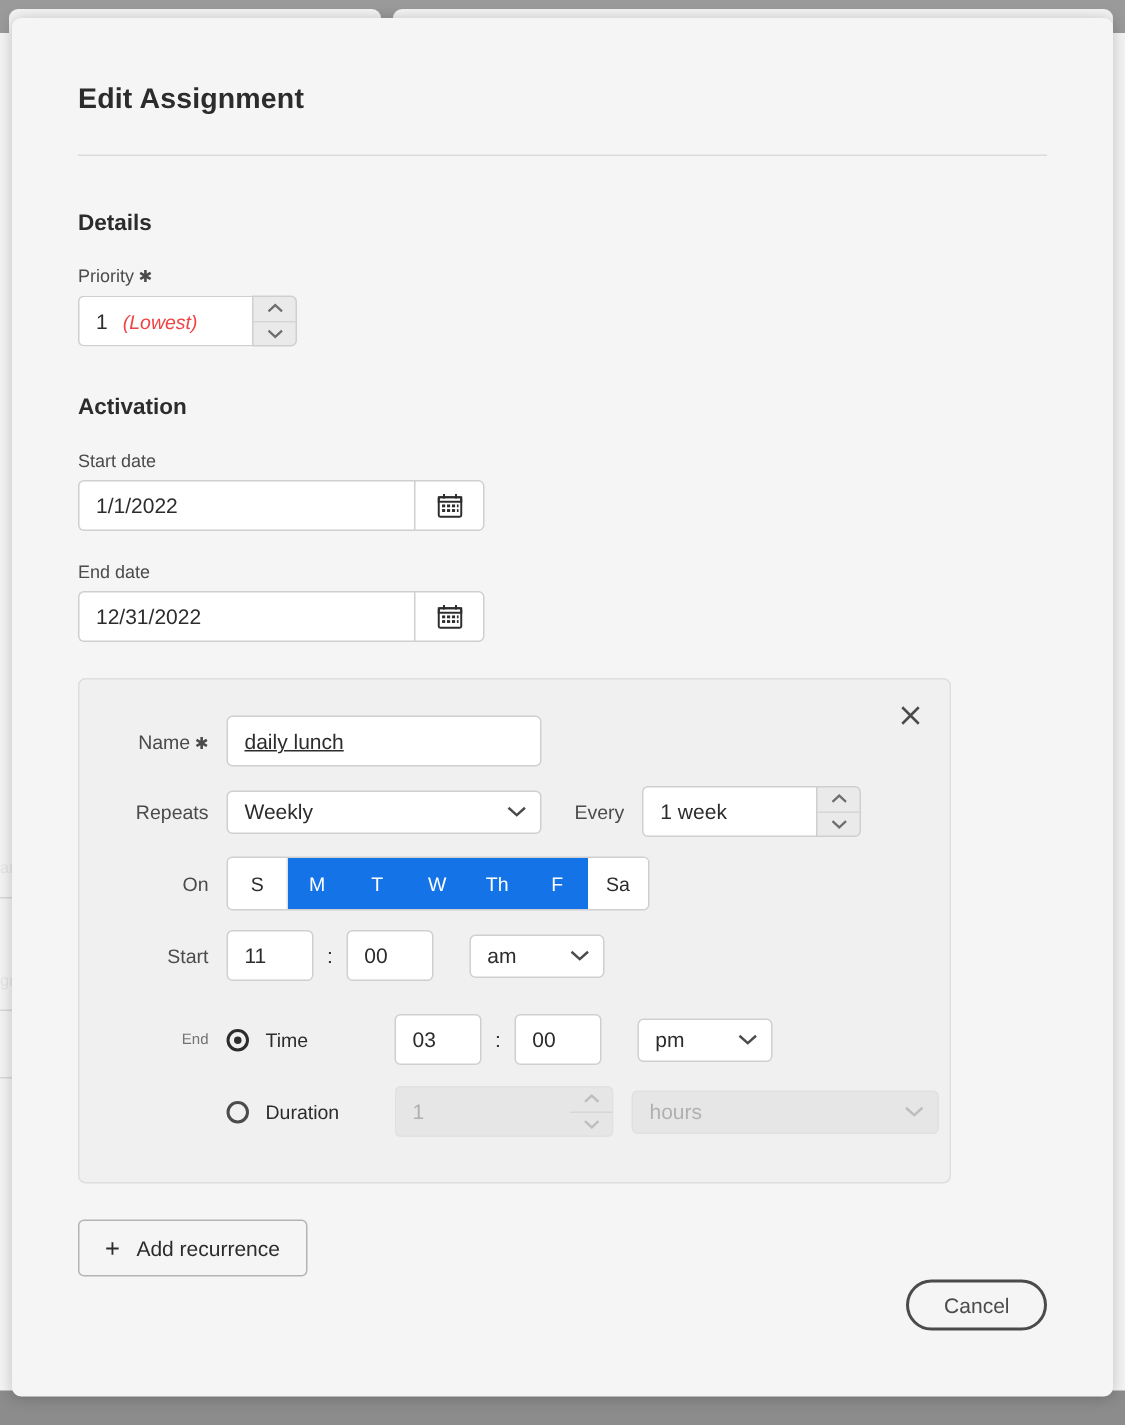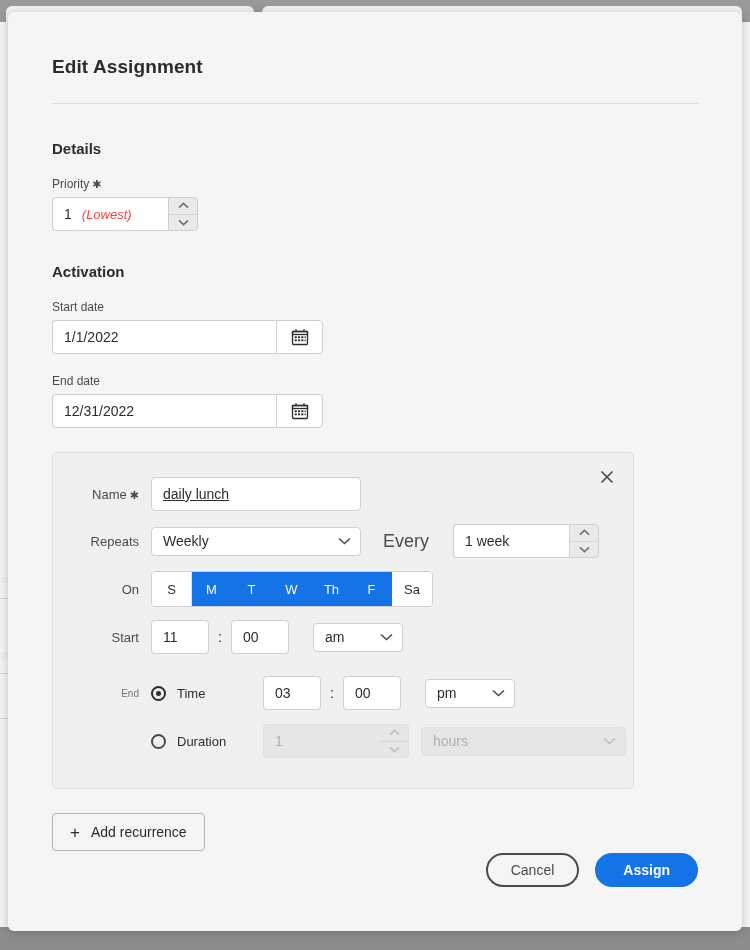--- a/index.html
+++ b/index.html
@@ -253,23 +253,23 @@
     position: absolute;
     right: 9px;
     top: 50%;
     transform: translateY(-50%);
     color: #4b4b4b;
     line-height: 0;
   }
   .select-repeats { width: 210px; }
 
   .every-label {
-    font-size: 18px;
+    font-size: 13px;
     color: #4b4b4b;
-    margin: 0 24px 0 22px;
+    margin: 0 12px 0 22px;
   }
   .every-stepper { display: flex; width: 146px; }
   .every-stepper .txtbox {
     flex: 1;
     border-radius: 4px 0 0 4px;
     border-right: none;
   }
 
   
   .daygroup {
@@ -650,17 +650,16 @@
 
     
     <div class="add-recurrence">
       <span class="plus-icon">+</span>
       <span>Add recurrence</span>
     </div>
 
     
     <div class="footer">
       <div class="btn btn-cancel">Cancel</div>
-      <div class="btn btn-assign">Assign</div>
     </div>
 
   </div>
 </div>
 
 </body></html>

